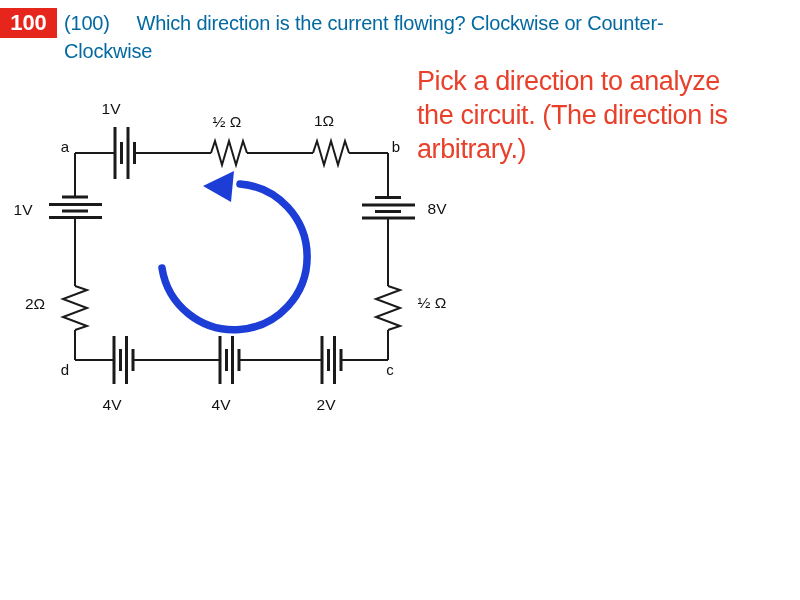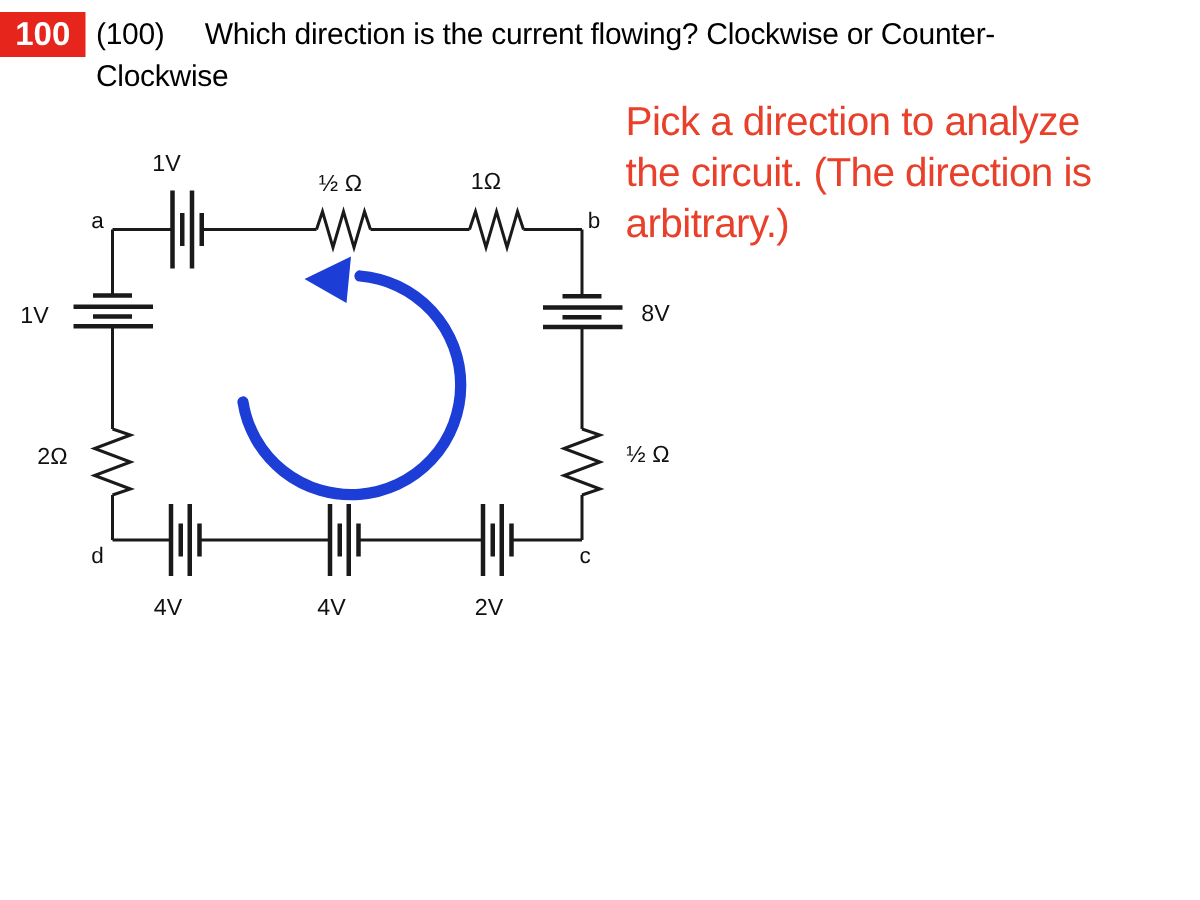--- a/index.html
+++ b/index.html
@@ -7,21 +7,21 @@
     position:relative;width:800px;height:600px;background:#ffffff;
     font-family:"Liberation Sans",sans-serif;overflow:hidden;
   }
   .badge{
     position:absolute;left:0;top:8px;width:57px;height:30px;
     display:flex;align-items:center;justify-content:center;
     color:#ffffff;font-weight:bold;font-size:22px;
   }
   .title{
     position:absolute;left:64px;top:9px;
-    font-size:20px;line-height:28px;color:#000000;
+    font-size:20px;line-height:28px;color:#0369a1;
     white-space:pre-wrap;letter-spacing:-0.2px;
   }
   .note{
     position:absolute;left:417px;top:64px;
     font-size:27px;line-height:34px;font-weight:normal;
     white-space:pre;letter-spacing:-0.4px;
   }
   .circuit-svg{position:absolute;left:0;top:0;}
   .wire{stroke:#1a1a1a;stroke-width:2;fill:none;}
   .plate{stroke:#1a1a1a;stroke-width:3;fill:none;stroke-linecap:butt;}

